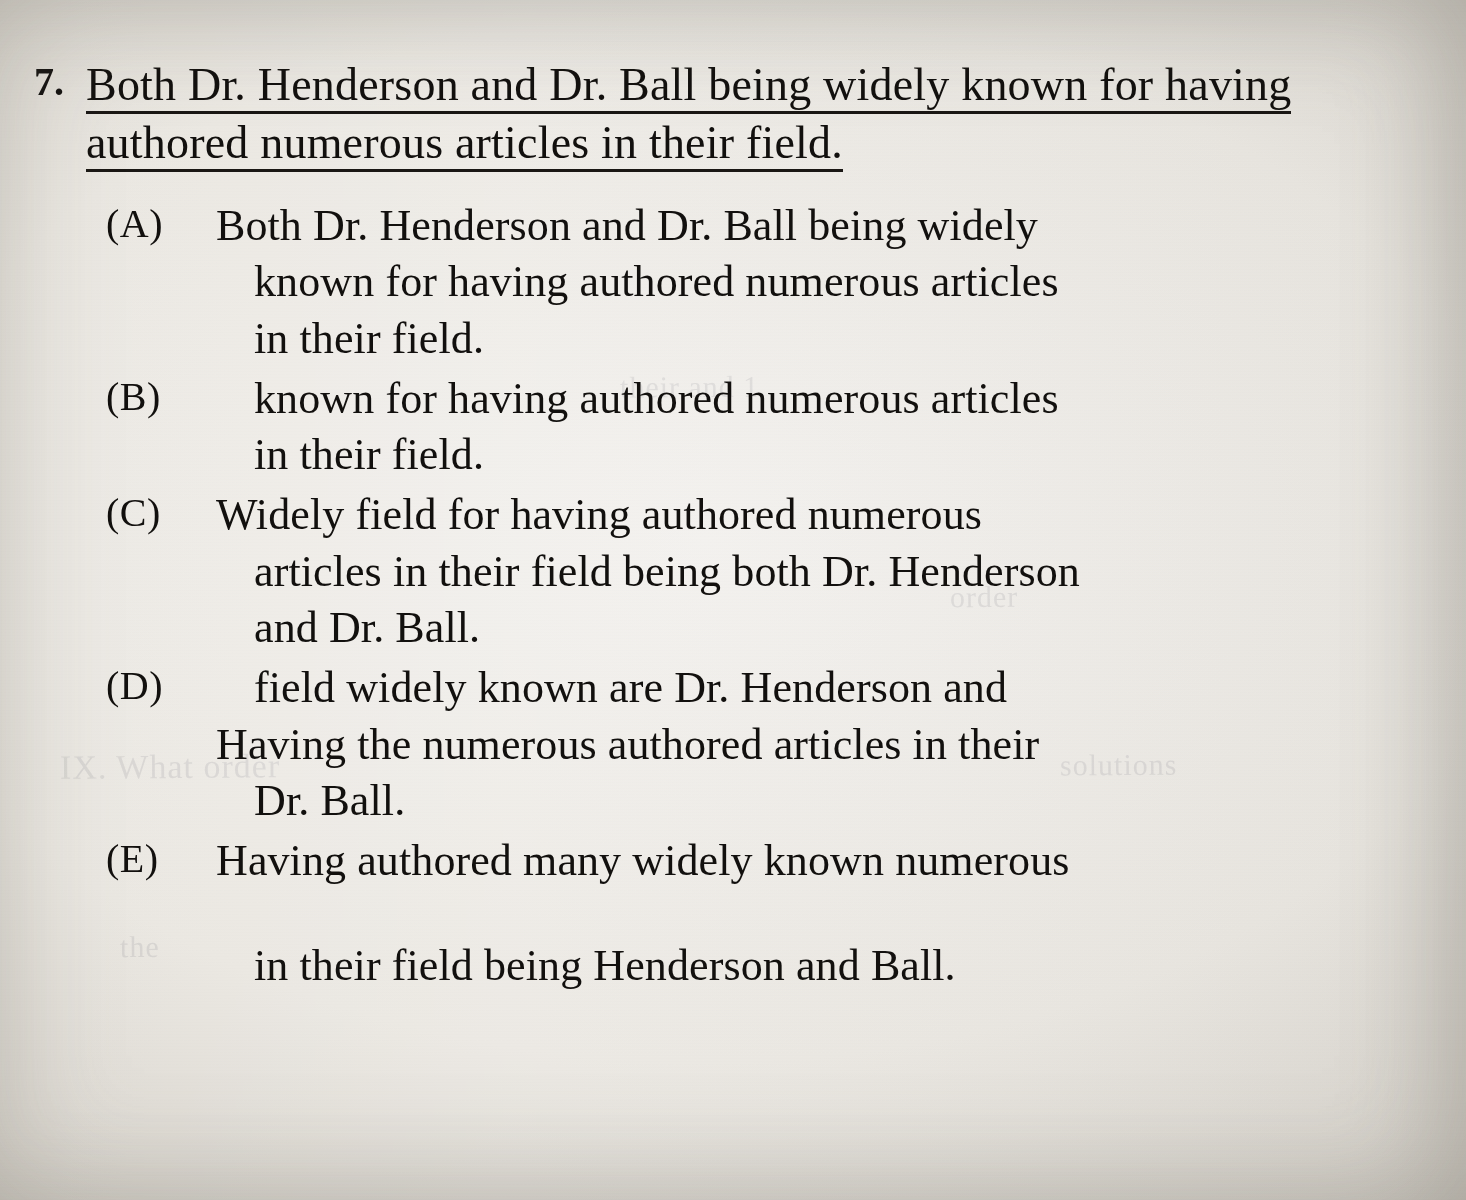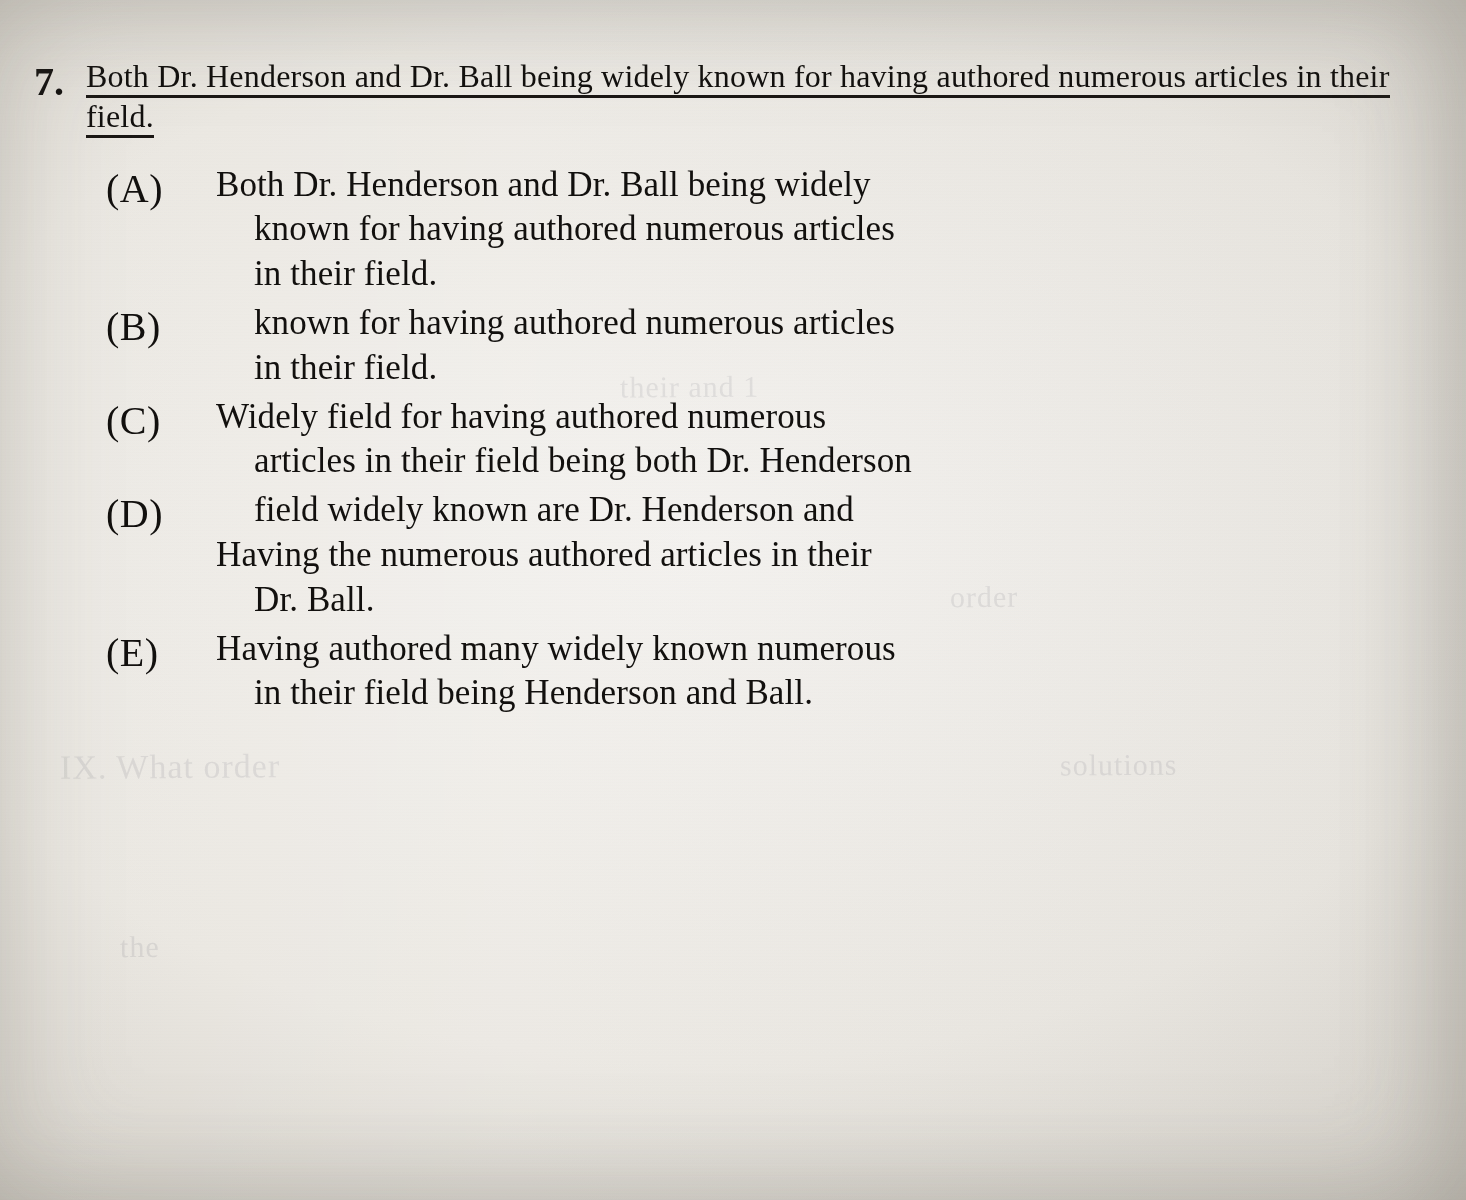--- a/index.html
+++ b/index.html
@@ -58,21 +58,21 @@
     gap: 22px;
   }
   .stem-number {
     font-weight: bold;
     font-size: 40px;
     line-height: 1.22;
     padding-top: 2px;
     flex: 0 0 auto;
   }
   .stem-text {
-    font-size: 32px;
+    font-size: 46px;
     line-height: 1.26;
     letter-spacing: 0.2px;
     max-width: 1330px;
   }
   .stem-text .u {
     border-bottom: 3px solid #1a1714;
     padding-bottom: 1px;
     box-decoration-break: clone;
     -webkit-box-decoration-break: clone;
   }
@@ -88,21 +88,21 @@
     gap: 18px;
     margin-bottom: 4px;
   }
   .choice-letter {
     flex: 0 0 92px;
     font-size: 40px;
     line-height: 1.28;
     letter-spacing: 0.5px;
   }
   .choice-text {
-    font-size: 35px;
+    font-size: 44px;
     line-height: 1.28;
     letter-spacing: 0.1px;
     max-width: 1150px;
     text-indent: 0;
   }
   .choice-text .cont {
     display: block;
     padding-left: 0;
   }
 
@@ -159,37 +159,38 @@
           <span class="cont" style="padding-left:38px;">known for having authored numerous articles</span>
           <span class="cont" style="padding-left:38px;">in their field.</span>
         </div>
       </div>
 
       <div class="choice">
         <div class="choice-letter">(C)</div>
         <div class="choice-text">
           <span class="cont">Widely field for having authored numerous</span>
           <span class="cont" style="padding-left:38px;">articles in their field being both Dr. Henderson</span>
+          <span class="cont" style="padding-left:38px;">and Dr. Ball.</span>
         </div>
       </div>
 
       <div class="choice">
         <div class="choice-letter">(D)</div>
         <div class="choice-text">
           <span class="cont" style="padding-left:38px;">field widely known are Dr. Henderson and</span>
           <span class="cont">Having the numerous authored articles in their</span>
           <span class="cont" style="padding-left:38px;">Dr. Ball.</span>
         </div>
       </div>
 
       <div class="choice">
         <div class="choice-letter">(E)</div>
         <div class="choice-text">
           <span class="cont">Having authored many widely known numerous</span>
-          <span class="cont" style="padding-left:38px;">in their field being Henderson and Ball.</span>
+          <span class="cont" style="padding-left:38px;margin-top:48px;">in their field being Henderson and Ball.</span>
         </div>
       </div>
 
     </div>
   </div>
 
   <div class="grain"></div>
   <div class="edge-shadow"></div>
 </div>
 

